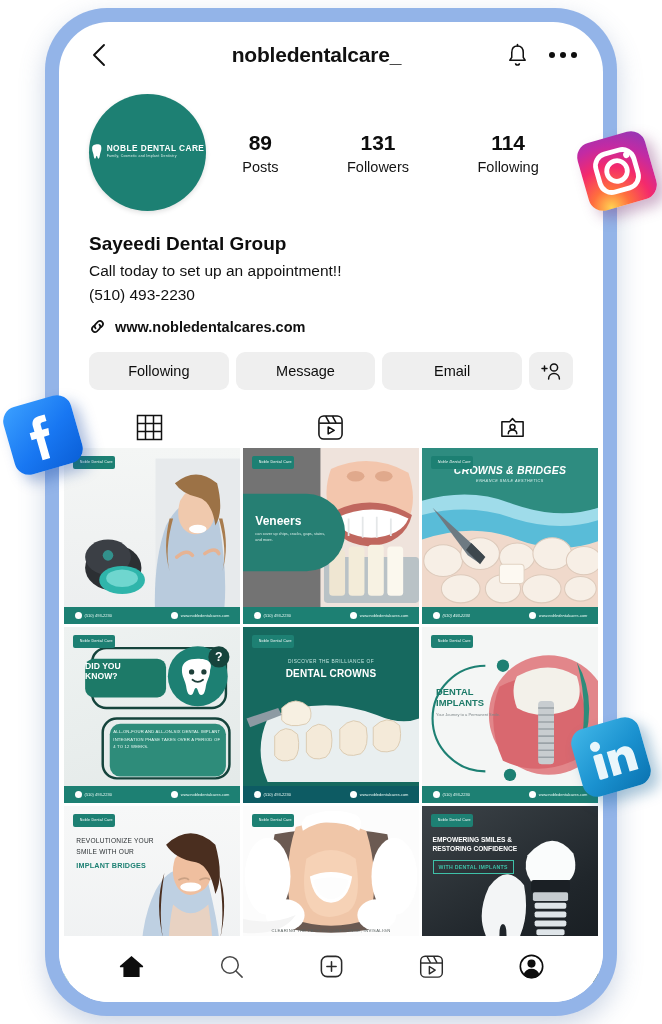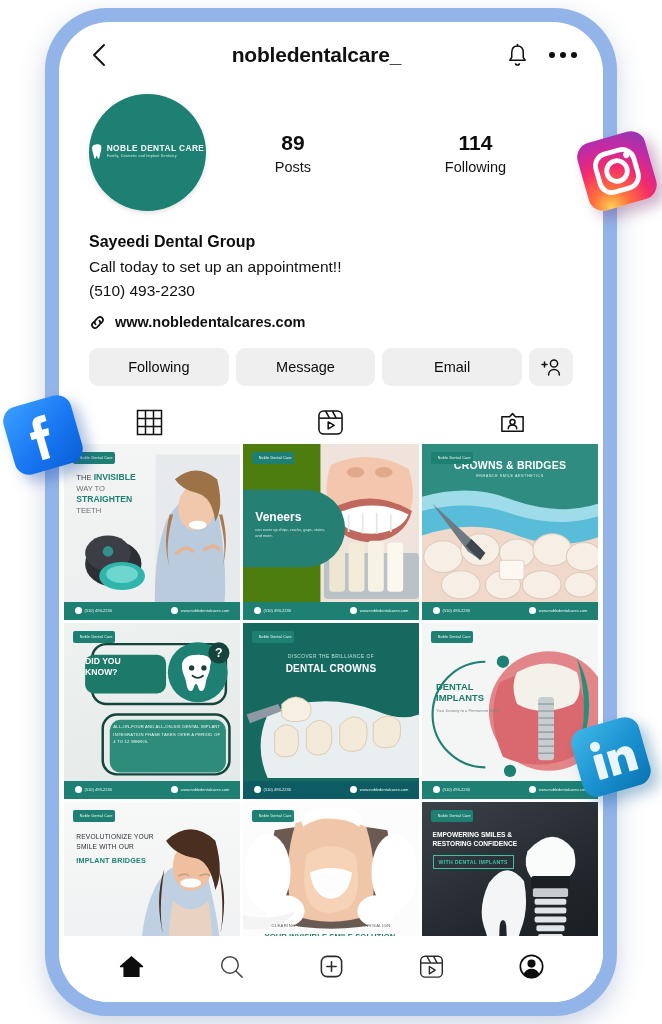--- a/index.html
+++ b/index.html
@@ -73,21 +73,21 @@
     font-size: 3.5px; color: #d9ece8; letter-spacing: .25px;
     white-space: nowrap; margin-top: 2.5px;
   }
   .stats { display: flex; flex: 1 1 auto; justify-content: space-around; padding-left: 2px; }
   .stat { text-align: center; }
   .stat-num { font-size: 21px; font-weight: bold; color: #0d0d0d; line-height: 1.25; }
   .stat-label { font-size: 14.5px; color: #141414; margin-top: 2px; }
 
   
   .bio { padding: 18px 30px 0 30px; }
-  .bio-name { font-size: 16px; font-weight: bold; color: #0d0d0d; line-height: 1.6; }
+  .bio-name { font-size: 19px; font-weight: bold; color: #0d0d0d; line-height: 1.6; }
   .bio-line { font-size: 15.5px; color: #111; line-height: 1.55; }
   .tooth-emoji { display: inline-block; width: 11px; height: 14px; vertical-align: -2px; margin: 0 3px; }
   .bio-link-row { display: flex; align-items: center; gap: 9px; margin-top: 11px; }
   .link-icon { width: 17px; height: 17px; flex: 0 0 auto; }
   .bio-link { font-size: 14.5px; font-weight: bold; color: #111; }
 
   
   .actions { display: flex; gap: 7px; padding: 17px 30px 0 30px; }
   .action-btn {
     flex: 1 1 0;
@@ -218,20 +218,24 @@
           <div class="avatar-text">
             <div class="avatar-title">NOBLE DENTAL CARE</div>
             <div class="avatar-sub">Family, Cosmetic and Implant Dentistry</div>
           </div>
         </div>
       </div>
       <div class="stats">
         <div class="stat">
           <div class="stat-num">89</div>
           <div class="stat-label">Posts</div>
+        </div>
+        <div class="stat">
+          <div class="stat-num">131</div>
+          <div class="stat-label">Followers</div>
         </div>
         <div class="stat">
           <div class="stat-num">114</div>
           <div class="stat-label">Following</div>
         </div>
       </div>
     </div>
 
     <div class="bio">
       <div class="bio-name">Sayeedi Dental Group</div>
@@ -295,42 +299,36 @@
             <path d="M62 40 q-5 18 -2 30 q-4 -14 0 -30 z" fill="#a87c4e"></path>
             <path d="M88 40 q5 18 2 30 q4 -14 0 -30 z" fill="#a87c4e"></path>
             <ellipse cx="76" cy="46" rx="5" ry="2.4" fill="#fff"></ellipse>
             <path d="M64 62 q6 -5 9 -1 M80 60 q6 -4 8 0" stroke="#e6b393" stroke-width="2" fill="none" stroke-linecap="round"></path>
             <ellipse cx="28" cy="68" rx="16" ry="13" fill="#2c2f33"></ellipse>
             <ellipse cx="25" cy="62" rx="13" ry="10" fill="#3b3f45"></ellipse>
             <ellipse cx="33" cy="75" rx="13" ry="8" fill="#2fb5ab"></ellipse>
             <ellipse cx="33" cy="74" rx="9" ry="5" fill="#6fd6cf"></ellipse>
             <circle cx="25" cy="61" r="3" fill="#2fb5ab" opacity=".7"></circle>
           </svg>
-          <div style="position:absolute;left:7%;top:16%;width:52%;">
-            <div style="font-size:7.6px;color:#3c4043;line-height:1.38;">THE <span style="font-weight:bold;color:#1d8073;font-size:8.6px;">INVISIBLE</span></div>
-            <div style="font-size:7.6px;color:#6a7075;line-height:1.38;">WAY TO</div>
-            <div style="font-size:8.6px;color:#1d8073;font-weight:bold;line-height:1.38;">STRAIGHTEN</div>
-            <div style="font-size:7.6px;color:#6a7075;line-height:1.38;">TEETH</div>
-          </div>
           <div class="post-tag">Noble Dental Care</div>
           <div class="post-foot">
             <span class="foot-item">
                 <i class="foot-dot"></i>
                 <span>(510) 493-2230</span>
               </span>
             <span class="foot-item">
                 <i class="foot-dot"></i>
                 <span>www.nobledentalcares.com</span>
               </span>
           </div>
         </div>
       </div>
 
       <div class="post">
-        <div class="post-inner" style="background:#4d7c0f;">
+        <div class="post-inner" style="background:#737373;">
           <svg viewBox="0 0 100 100" class="photo" style="inset:0;width:100%;height:100%;">
             <rect x="44" y="0" width="56" height="100" fill="#efe3dc"></rect>
             <path d="M50 12 q22 -10 44 2 q6 18 -2 30 q-20 10 -40 0 q-8 -16 -2 -32 z" fill="#f3c6ad"></path>
             <ellipse cx="64" cy="16" rx="5" ry="3" fill="#e0a98c"></ellipse>
             <ellipse cx="80" cy="16" rx="5" ry="3" fill="#e0a98c"></ellipse>
             <path d="M48 38 q24 -14 48 0 q-4 16 -24 18 q-20 -2 -24 -18 z" fill="#c0675e"></path>
             <path d="M52 40 q22 -10 42 0 q-4 10 -21 11 q-17 -1 -21 -11 z" fill="#fff"></path>
             <path d="M60 40 v10 M68 39 v12 M76 39 v12 M84 40 v10" stroke="#e4e7e8" stroke-width="1"></path>
             <rect x="46" y="62" width="54" height="26" rx="2" fill="#b9c2c6"></rect>
             <rect x="49" y="58" width="9" height="26" rx="2" fill="#efe6d2"></rect>
@@ -351,21 +349,21 @@
               </span>
             <span class="foot-item">
                 <i class="foot-dot"></i>
                 <span>www.nobledentalcares.com</span>
               </span>
           </div>
         </div>
       </div>
 
       <div class="post">
-        <div class="post-inner" style="background:#b91c1c;">
+        <div class="post-inner" style="background:#b91c1c;font-style:italic;">
           <svg viewBox="0 0 100 100" class="photo" style="inset:0;width:100%;height:100%;">
             <rect x="0" y="0" width="100" height="100" fill="#2e8c80"></rect>
             <path d="M0 30 q28 -8 52 2 q26 9 48 2 v58 h-100 z" fill="#9fdcea"></path>
             <path d="M0 38 q28 -7 52 2 q26 8 48 1 v50 h-100 z" fill="#59bcd8"></path>
             <path d="M0 52 q30 -10 54 0 q24 9 46 1 v42 h-100 z" fill="#f0d9cb"></path>
             <g fill="#f7efe6" stroke="#ddcabb" stroke-width=".6">
               <ellipse cx="12" cy="64" rx="11" ry="9"></ellipse>
               <ellipse cx="33" cy="60" rx="11" ry="9"></ellipse>
               <ellipse cx="54" cy="62" rx="10" ry="8"></ellipse>
               <ellipse cx="74" cy="60" rx="11" ry="9"></ellipse>

